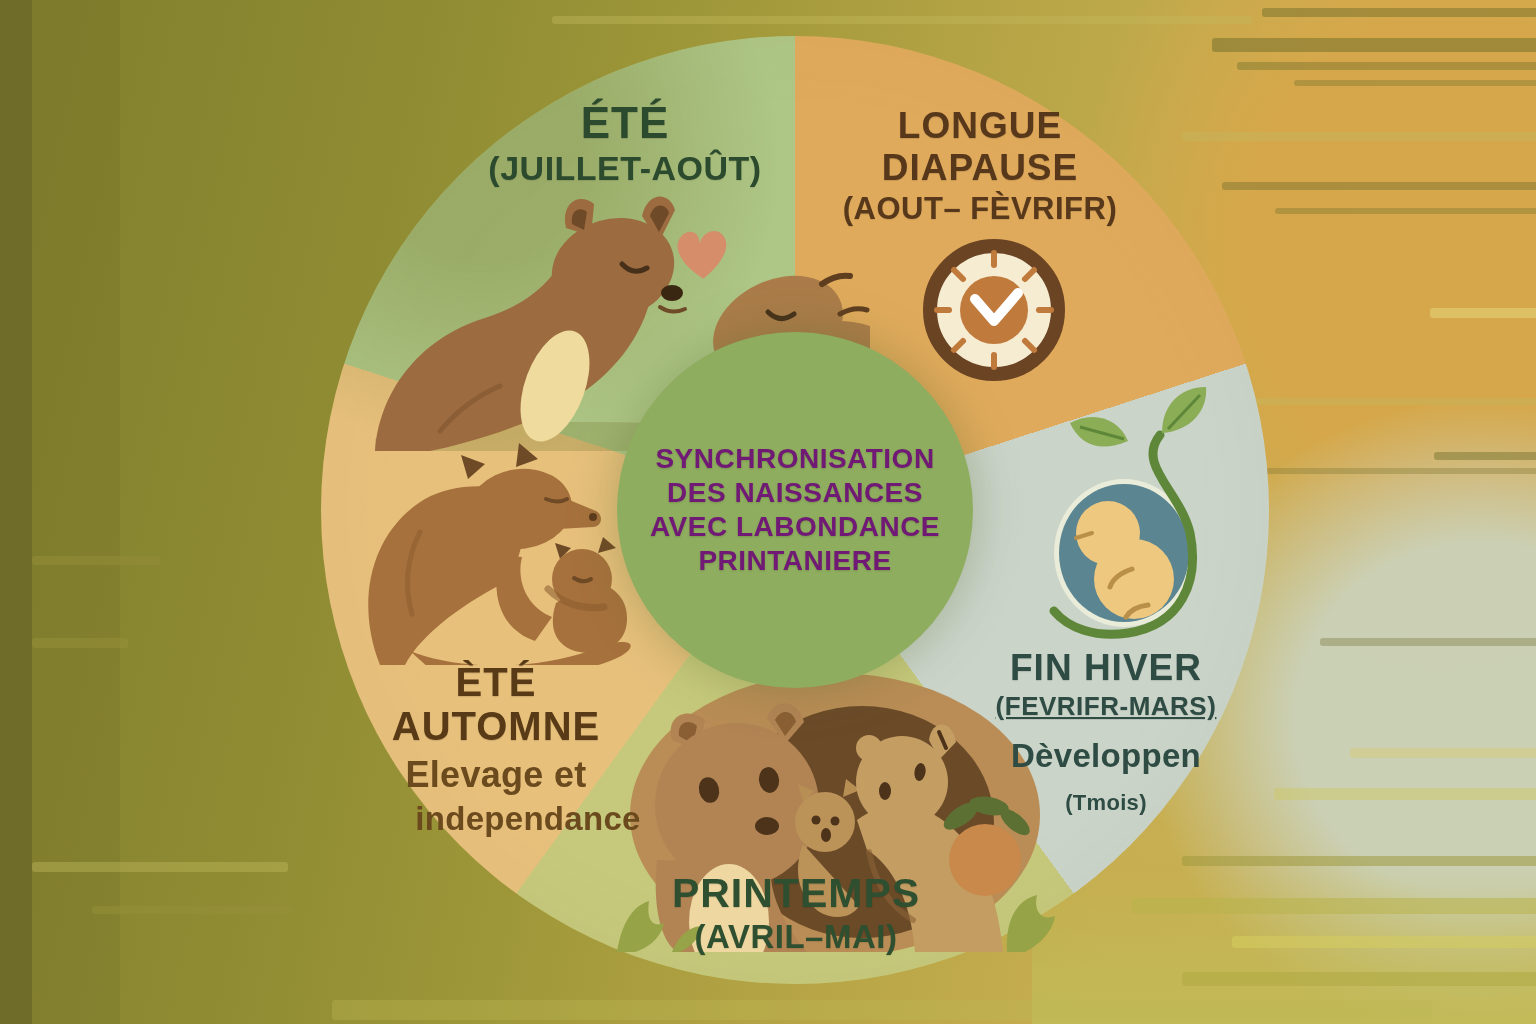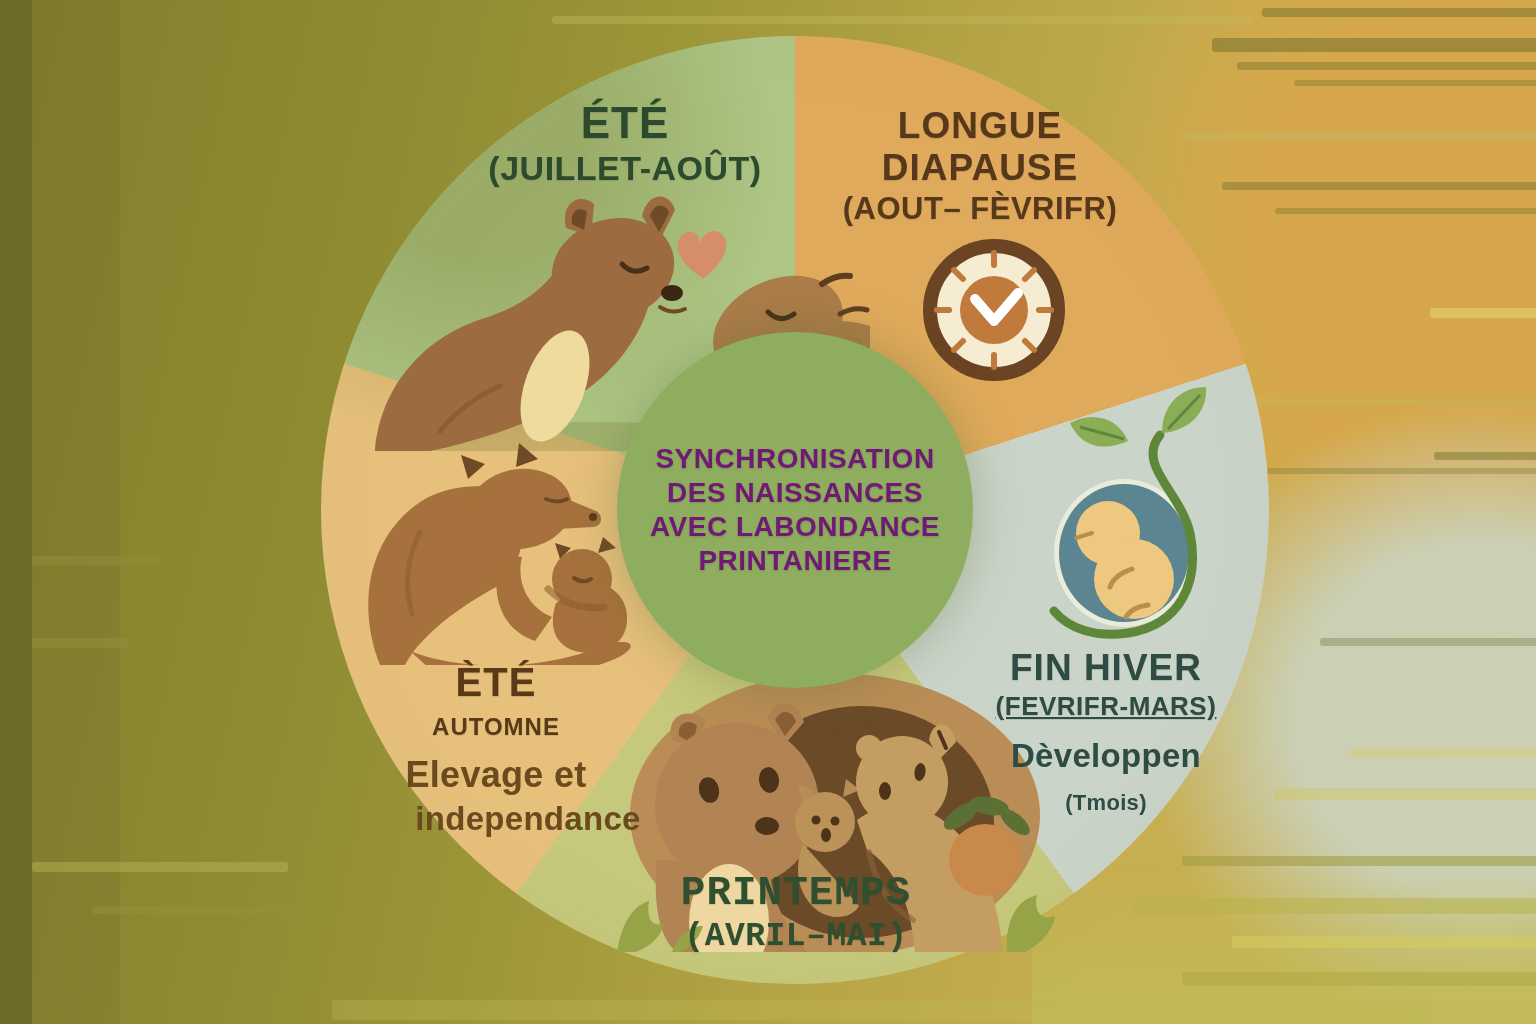--- a/index.html
+++ b/index.html
@@ -57,21 +57,21 @@
   .lbl-finhiver .t-desc{font-size:33px;line-height:33px;margin-top:14px;}
   .lbl-finhiver .t-desc2{font-size:33px;line-height:33px;}
   .lbl-finhiver .t-desc3{font-size:22px;line-height:33px;}
 
   .lbl-printemps{left:764px;top:871px;}
   .lbl-printemps .t-big{font-size:41px;line-height:44px;}
   .lbl-printemps .t-sub{font-size:33px;line-height:44px;}
 
   .lbl-automne{left:464px;top:660px;}
   .lbl-automne .t-big{font-size:40px;line-height:44px;}
-  .lbl-automne .t-big2{font-size:24px;line-height:45px;}
+  .lbl-automne .t-big2{font-size:40px;line-height:45px;}
   .lbl-automne .t-desc{font-size:36px;line-height:40px;margin-top:6px;}
   .lbl-automne .t-desc2{font-size:33px;line-height:35px;margin-left:64px;}
 
   .illus{position:absolute;pointer-events:none;z-index:4;}
 </style>
 </head>
 <body>
 
 <div class="stage">
 
@@ -118,21 +118,21 @@
     <div class="t-sub">(AOUT– FÈVRIFR)</div>
   </div>
 
   <div class="seg-label lbl-finhiver" style="color: rgb(46, 76, 68);">
     <div class="t-big">FIN HIVER</div>
     <div class="t-sub">(FEVRIFR-MARS)</div>
     <div class="t-desc">Dèveloppen</div>
     <div class="t-desc t-desc3">(Tmois)</div>
   </div>
 
-  <div class="seg-label lbl-printemps" style="color: rgb(47, 80, 48); font-family: Liberation Mono, monospace;">
+  <div class="seg-label lbl-printemps" style="color: rgb(47, 80, 48);">
     <div class="t-big">PRINTEMPS</div>
     <div class="t-sub">(AVRIL–MAI)</div>
   </div>
 
   <div class="seg-label lbl-automne" style="color: rgb(88, 58, 22);">
     <div class="t-big">ÈTÉ</div>
     <div class="t-big t-big2">AUTOMNE</div>
     <div class="t-desc" style="color: rgb(107, 74, 30);">Elevage et</div>
     <div class="t-desc t-desc2" style="color: rgb(107, 74, 30);">independance</div>
   </div>

